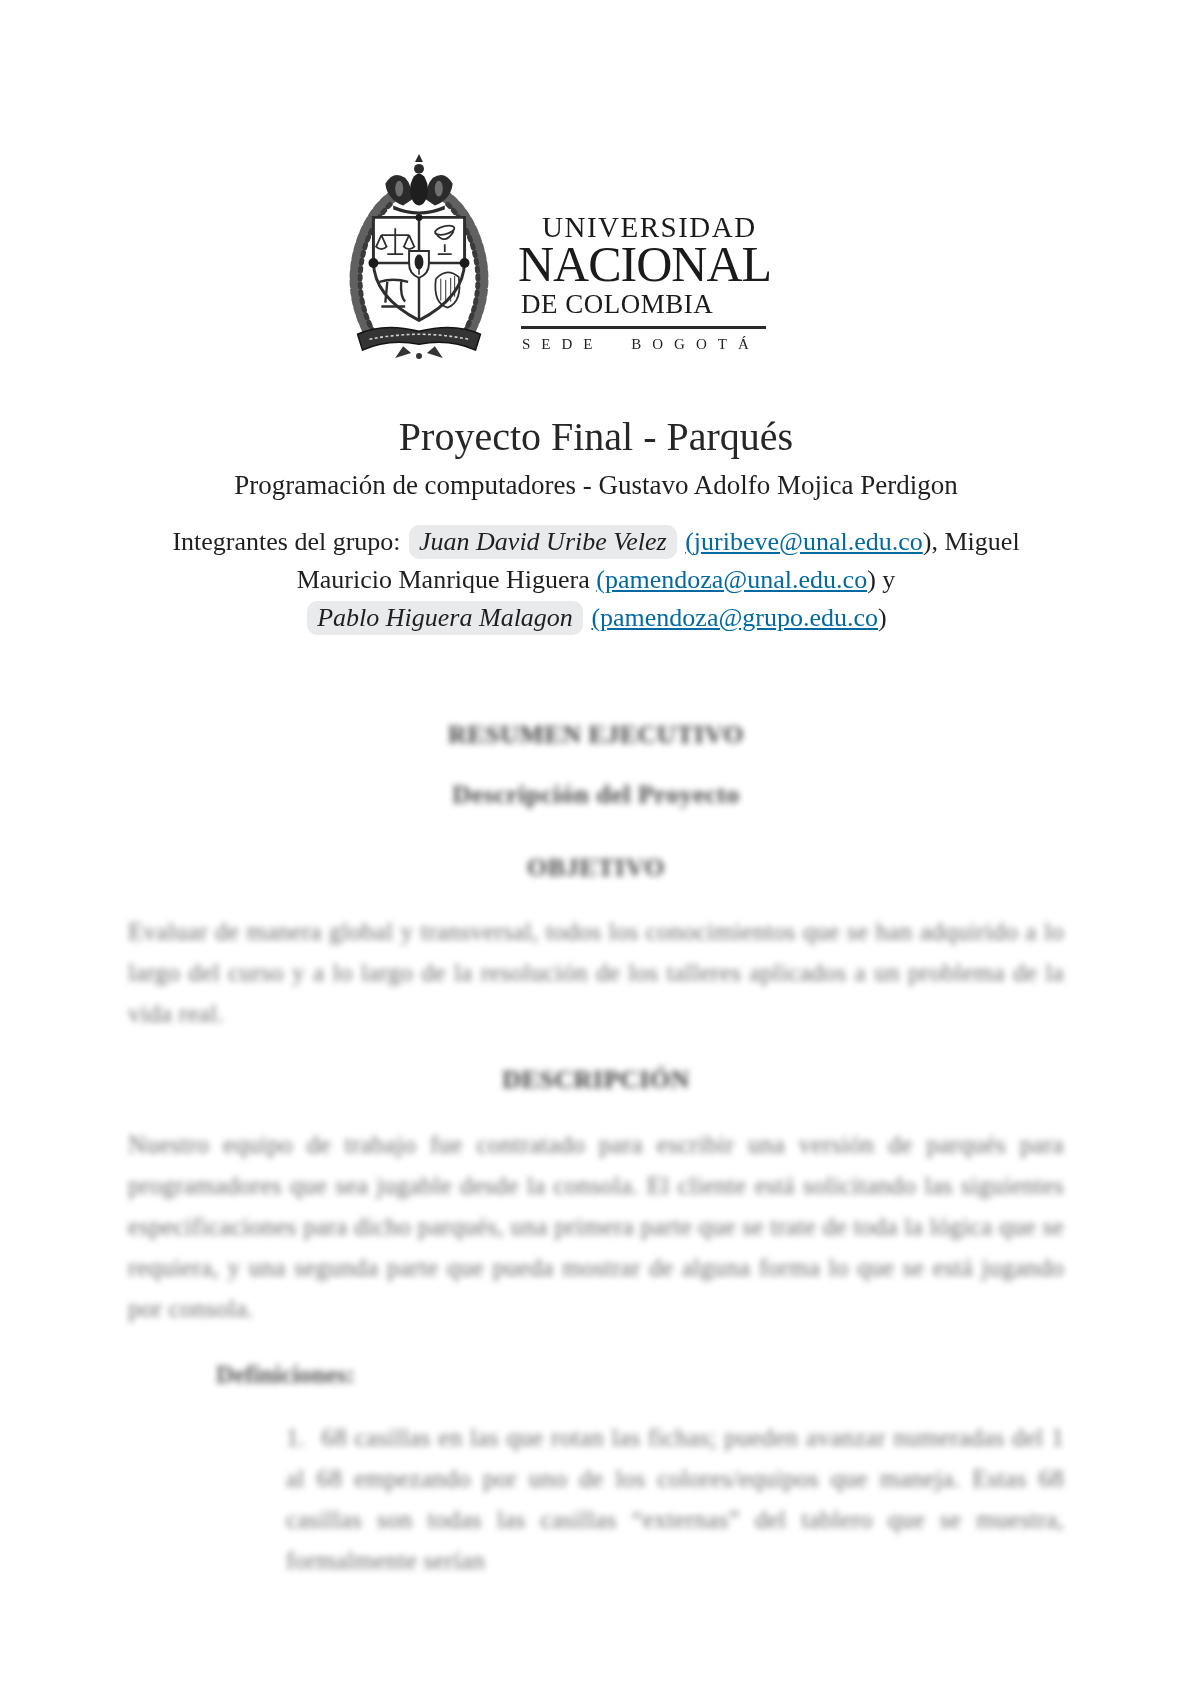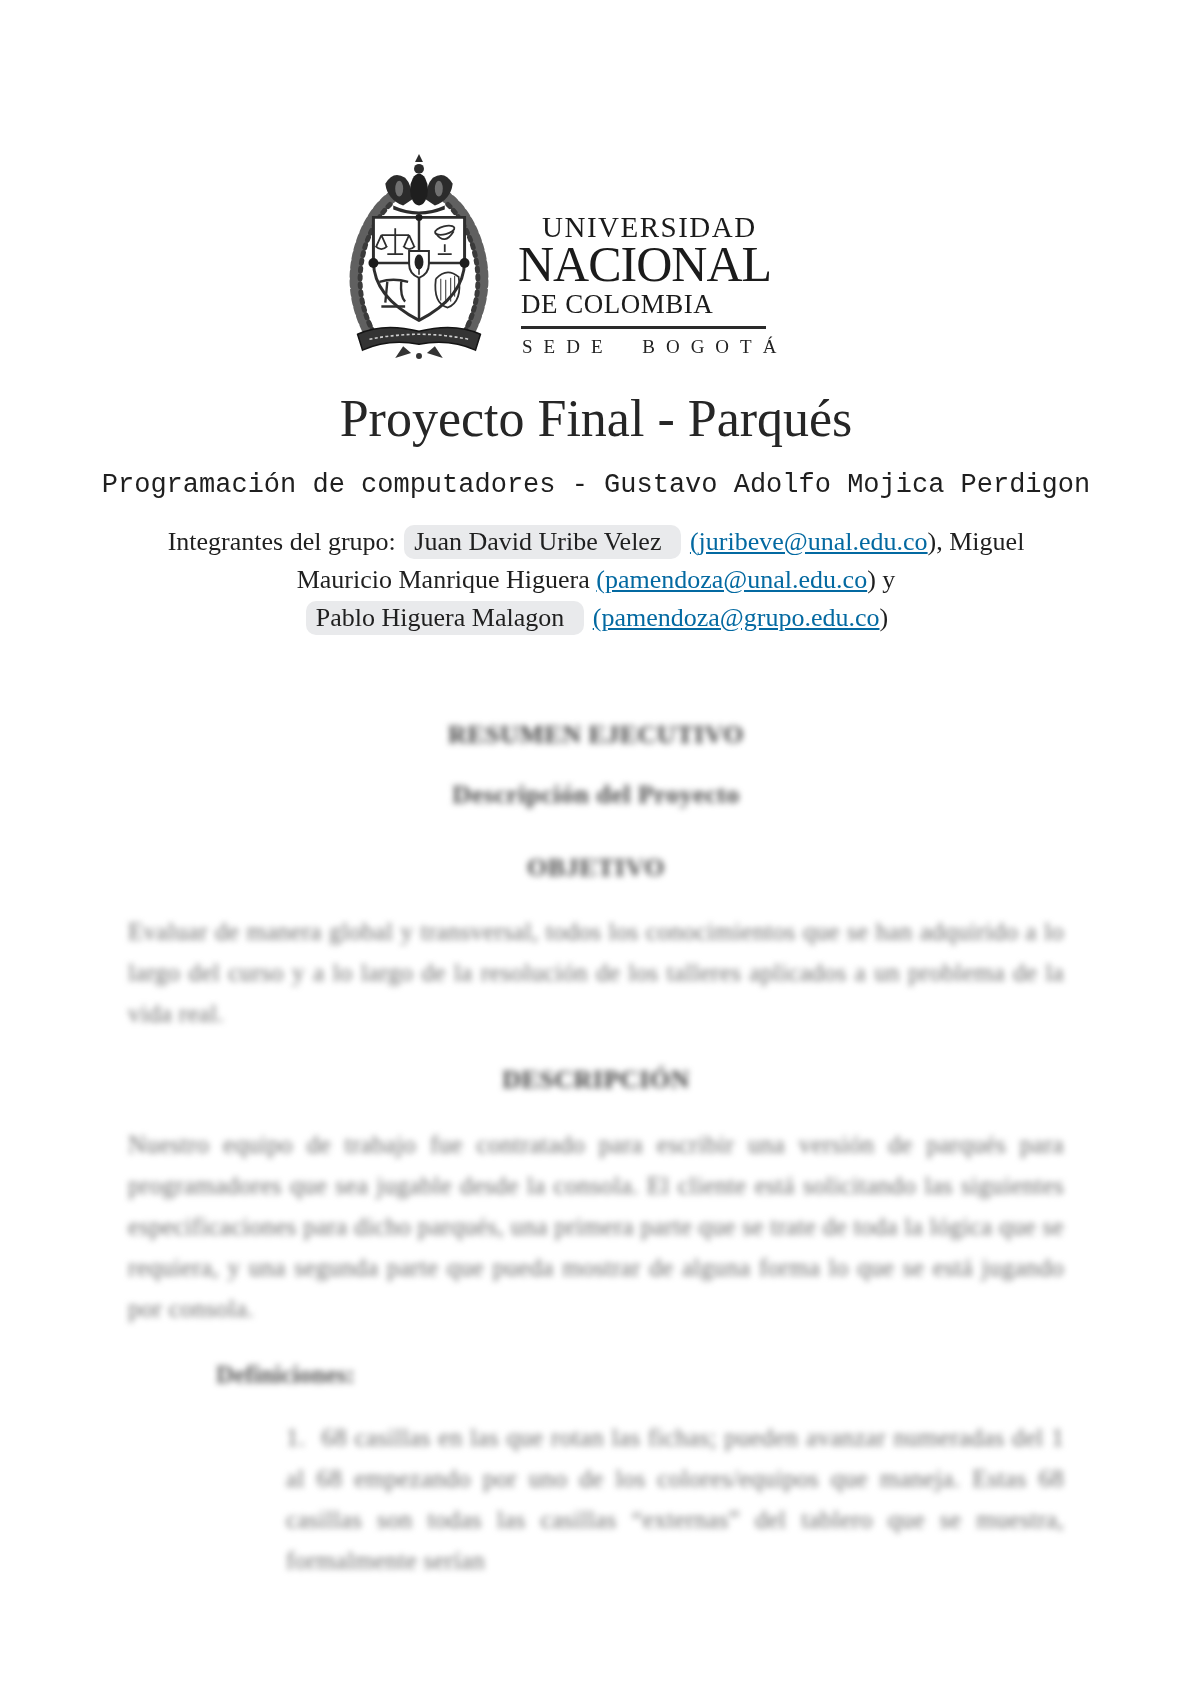--- a/index.html
+++ b/index.html
@@ -12,43 +12,43 @@
     color: #1f1f1f;
   }
 
   
   .logo-wrap { position: absolute; left: 0; top: 0; width: 1192px; }
   .wordmark { position: absolute; color: #1b1b1b; line-height: 1; white-space: nowrap; }
   .wm-1 { left: 542px; top: 213px; font-size: 29px; letter-spacing: 1.5px; }
   .wm-2 { left: 518px; top: 239px; font-size: 50px; letter-spacing: -1px; }
   .wm-3 { left: 521px; top: 291px; font-size: 27px; letter-spacing: 0.5px; }
   .wm-rule { position: absolute; left: 521px; top: 326px; width: 245px; height: 3px; background: #2a2a2a; }
-  .wm-sede { left: 522px; top: 337px; font-size: 19px; letter-spacing: 11px; word-spacing: 13px; color: #232323; }
+  .wm-sede { left: 522px; top: 337px; font-size: 15px; letter-spacing: 11px; word-spacing: 13px; color: #232323; }
 
   
   .doc-title {
-    position: absolute; left: 0; top: 395px; width: 1192px;
-    text-align: center; font-size: 52px; font-weight: 400; color: #262626;
+    position: absolute; left: 0; top: 413px; width: 1192px;
+    text-align: center; font-size: 40px; font-weight: 400; color: #262626;
     line-height: 48px;
   }
   .doc-subtitle {
     position: absolute; left: 0; top: 468px; width: 1192px;
     text-align: center; font-size: 27px; font-weight: 400; color: #1f1f1f;
     line-height: 34px;
-    font-family: Liberation Mono, monospace;
   }
   .members {
     position: absolute; left: 126px; top: 523px; width: 940px;
     text-align: center; font-size: 26px; line-height: 38px; color: #1f1f1f;
   }
   .chip {
     background: #e9eaec;
     border-radius: 10px;
-    padding: 2px 20px 3px 10px;
+    padding: 2px 10px 3px 10px;
     margin: 8px 2px;
+    font-style: italic;
   }
   .email-link {
     color: #0369a1;
     text-decoration: underline;
     cursor: pointer;
   }
 
   
   .exec-zone {
     position: absolute; left: 0; top: 715px; width: 1192px;

